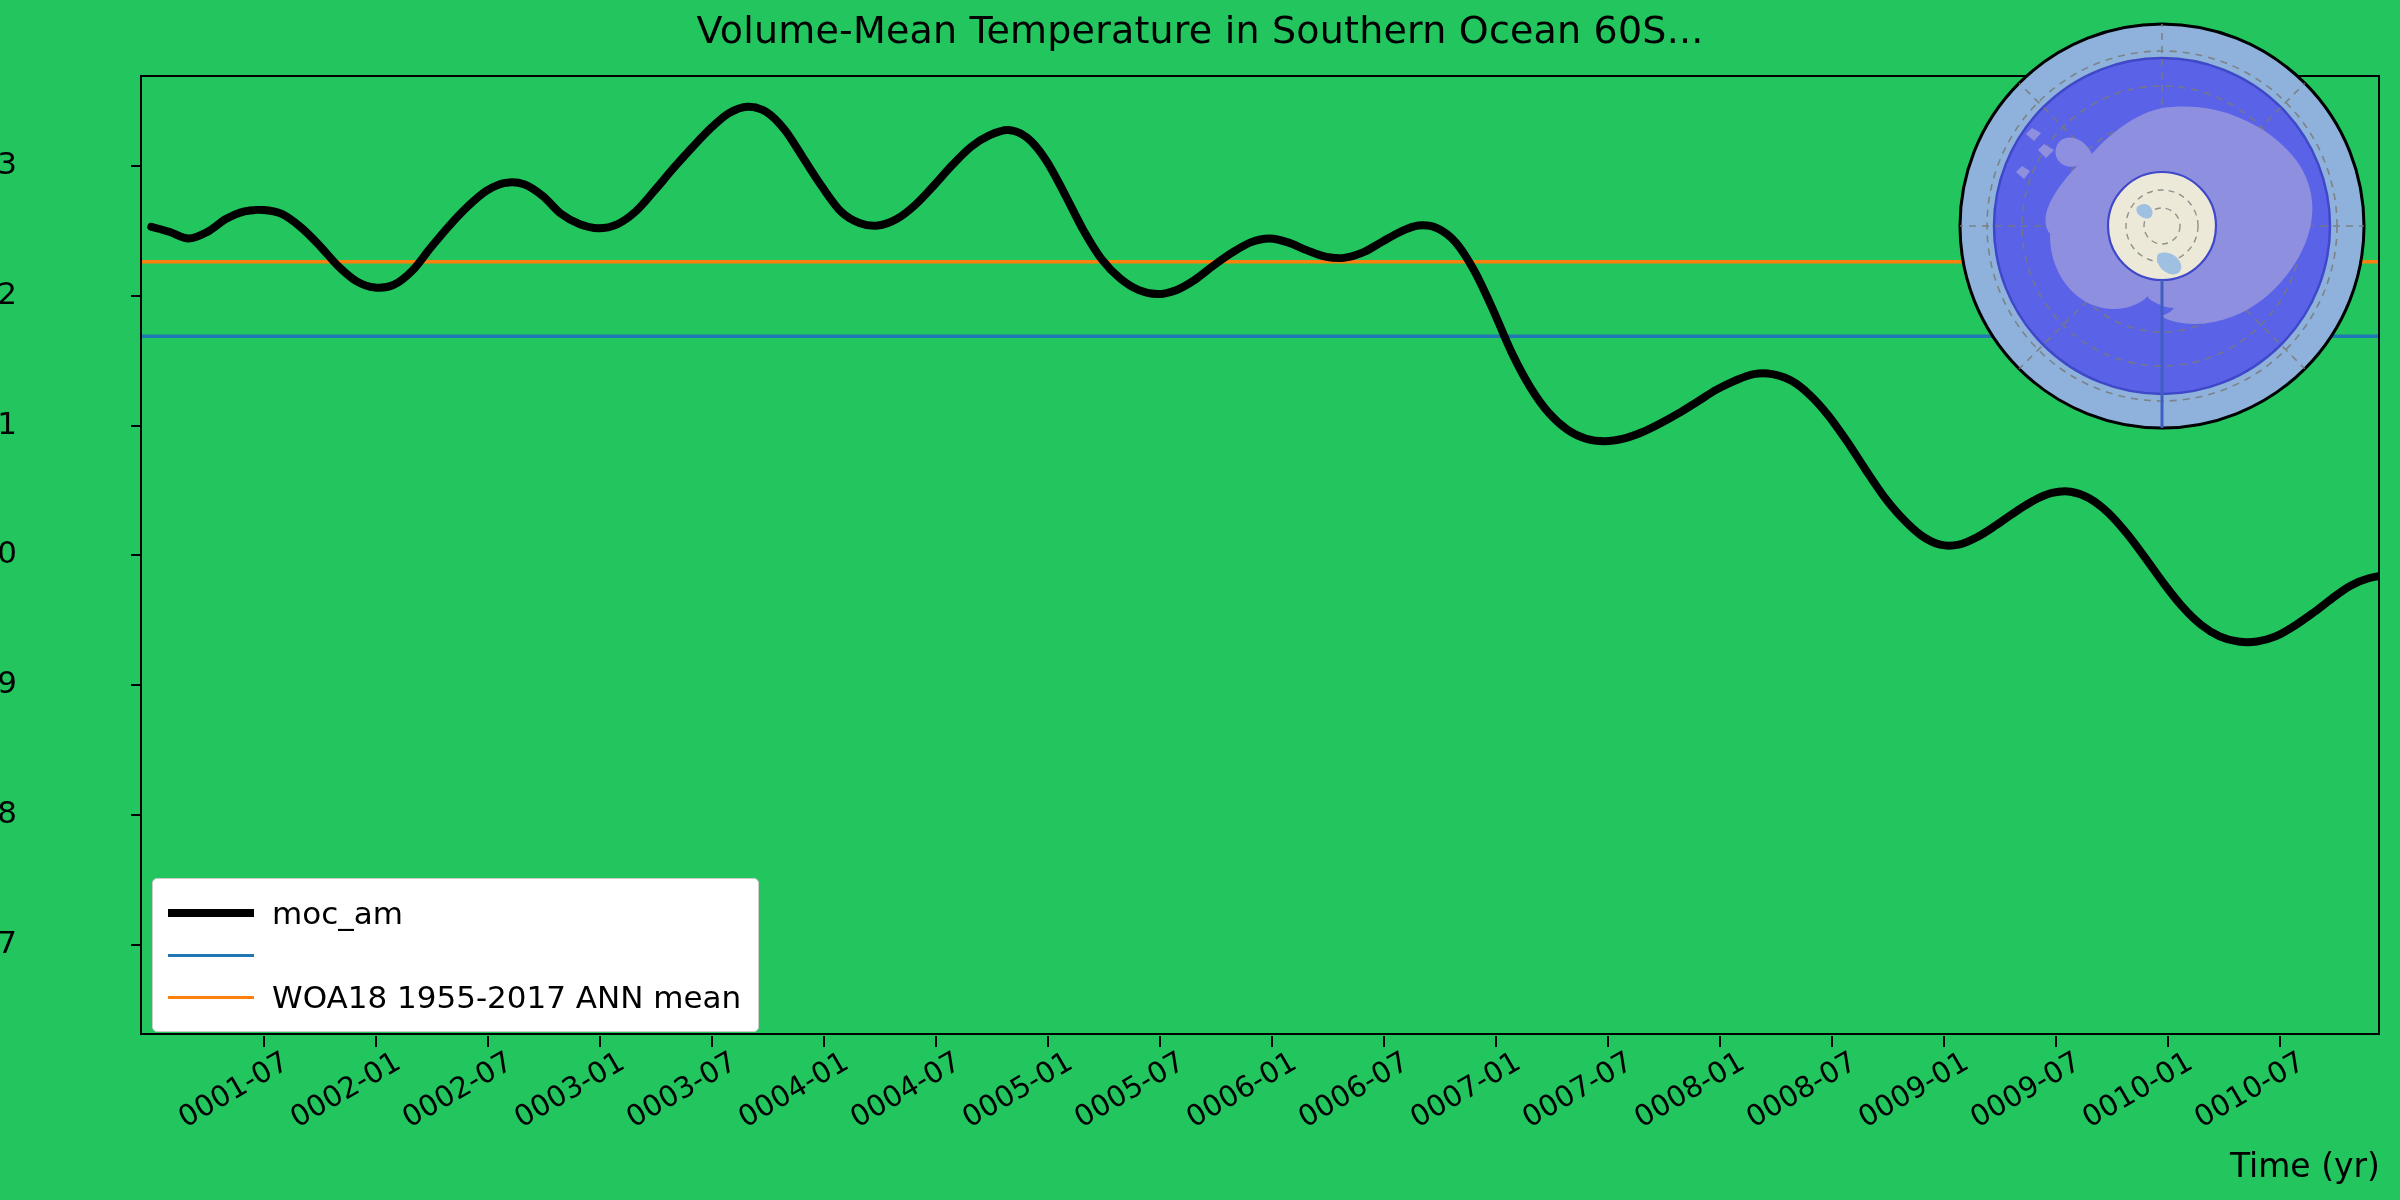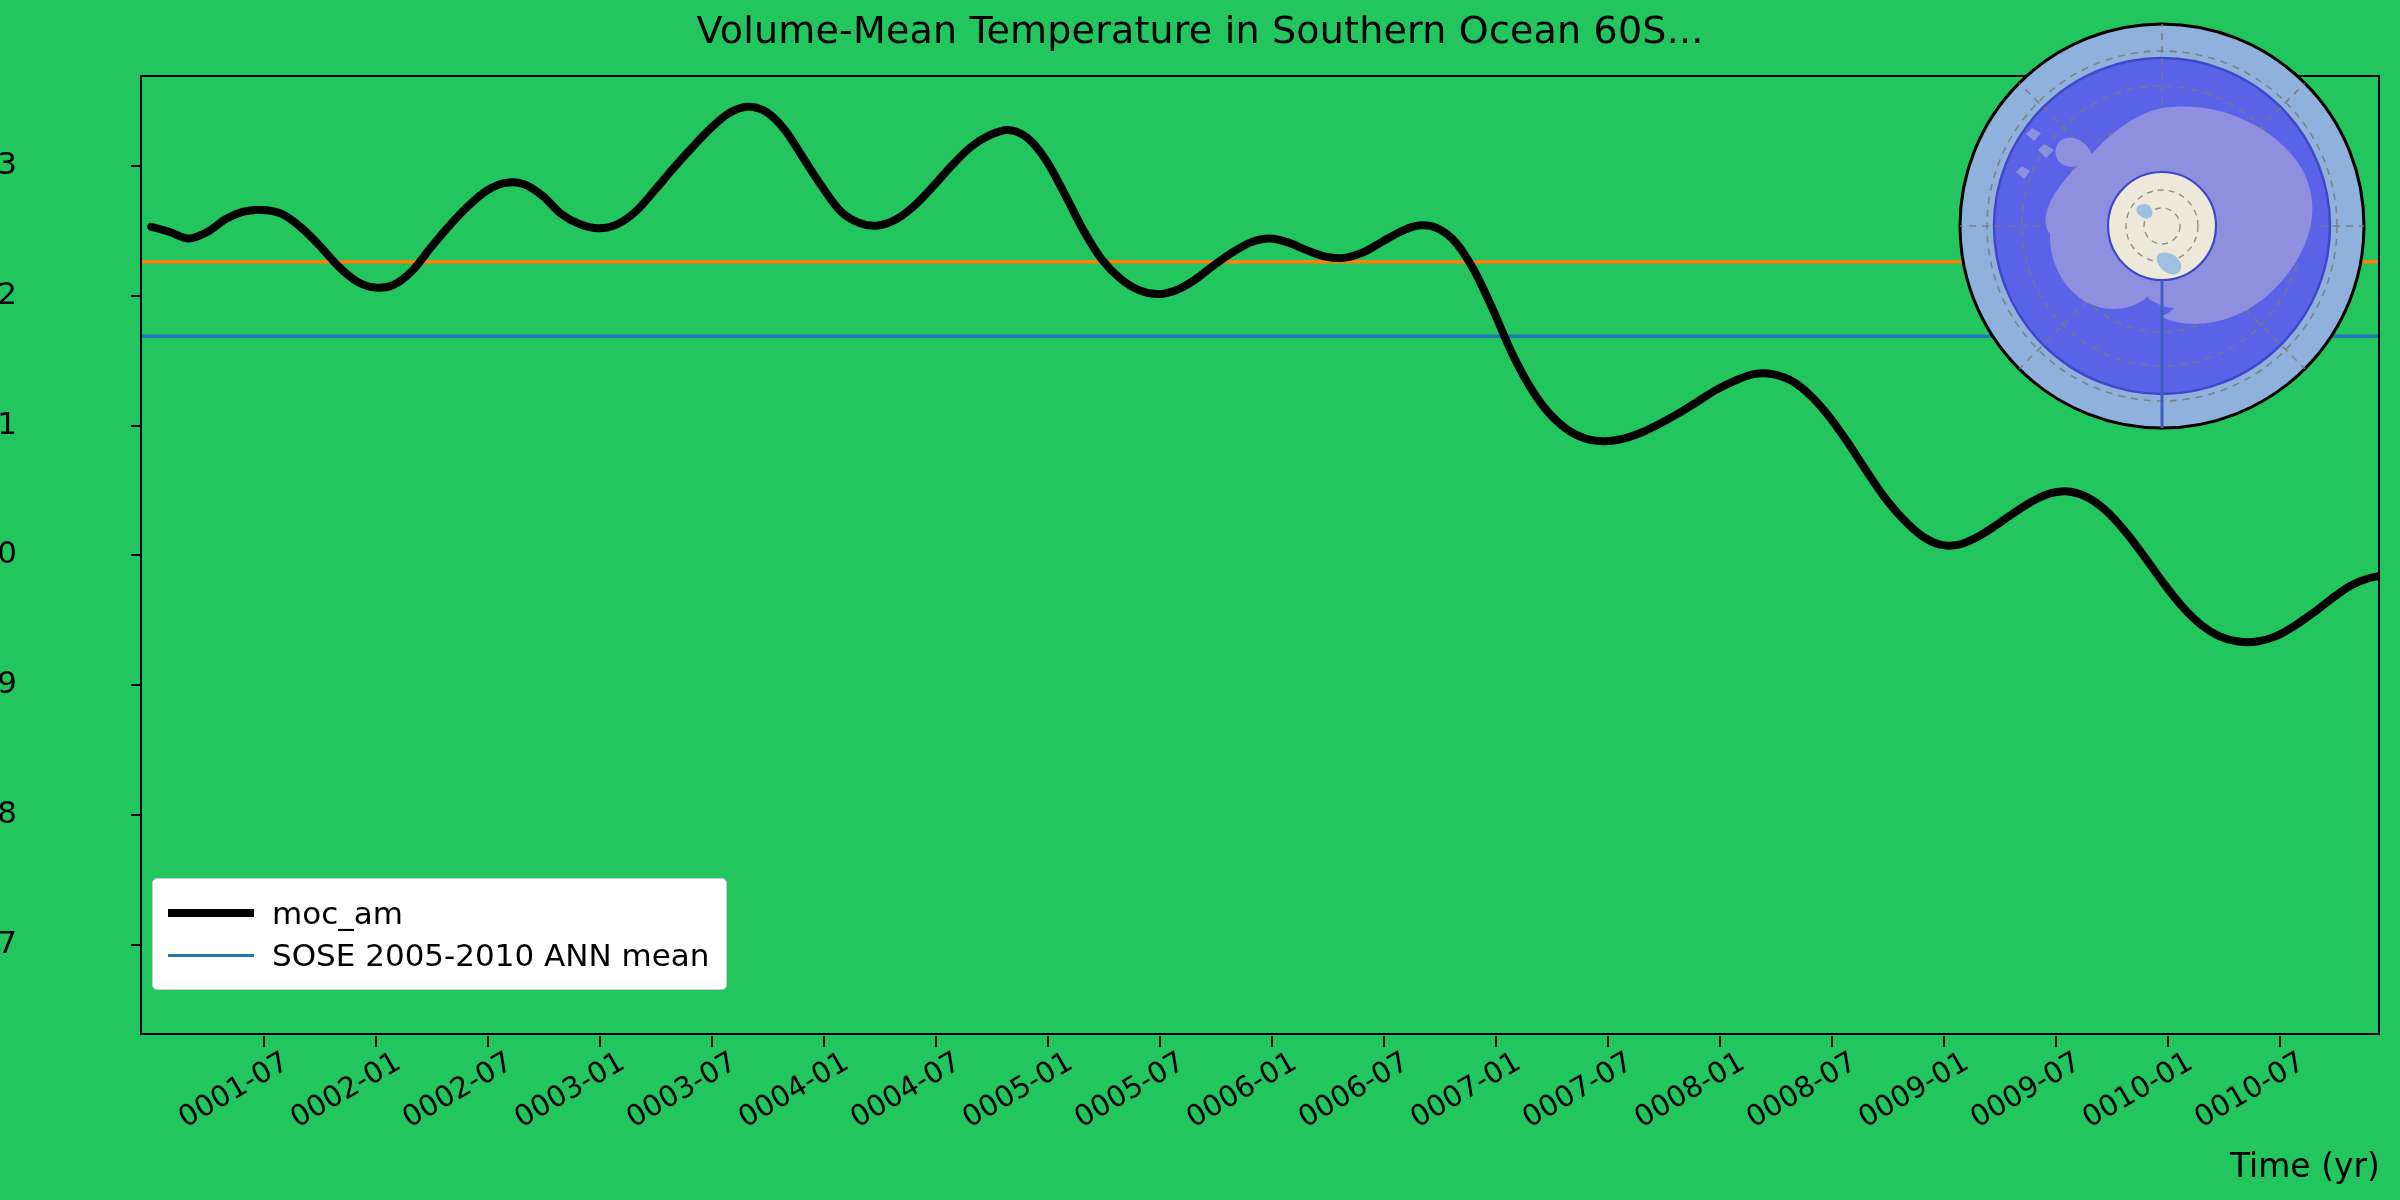--- a/index.html
+++ b/index.html
@@ -124,21 +124,24 @@
 
   <div id="xlabel">Time (yr)</div>
 
   <div id="legend">
     <div class="legrow">
       <span class="legline moc"></span>
       <span class="legtxt">moc_am</span>
     </div>
     <div class="legrow">
       <span class="legline sose"></span>
-      <span class="legtxt">SOSE 2005-2010 ANN mean</span>
+    </div>
+    <div class="legrow">
+      <span class="legline woa"></span>
+      <span class="legtxt">WOA18 1955-2017 ANN mean</span>
     </div>
   </div>
 
   <div id="inset">
     <svg viewBox="0 0 420 420">
       <defs>
         <clipPath id="outerClip">
             <circle cx="210" cy="210" r="202"></circle>
           </clipPath>
         <clipPath id="innerClip">

